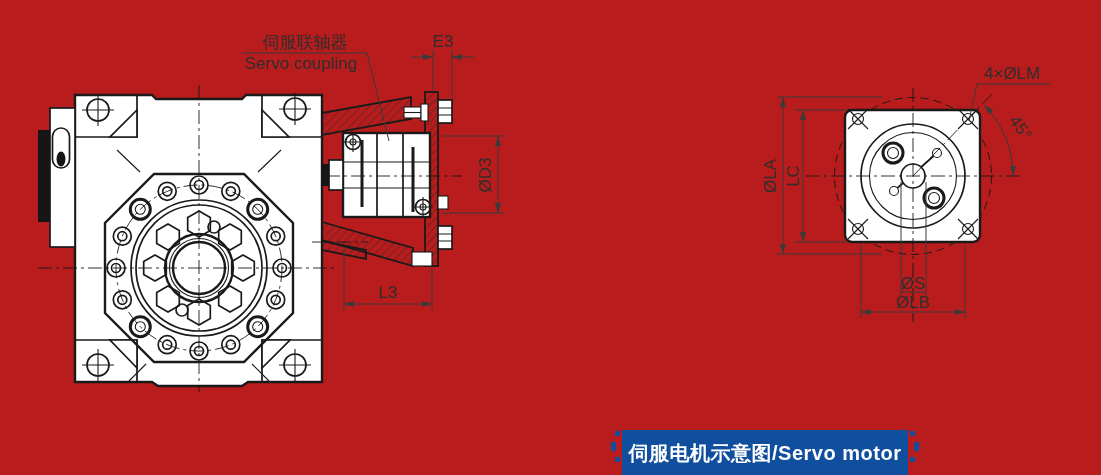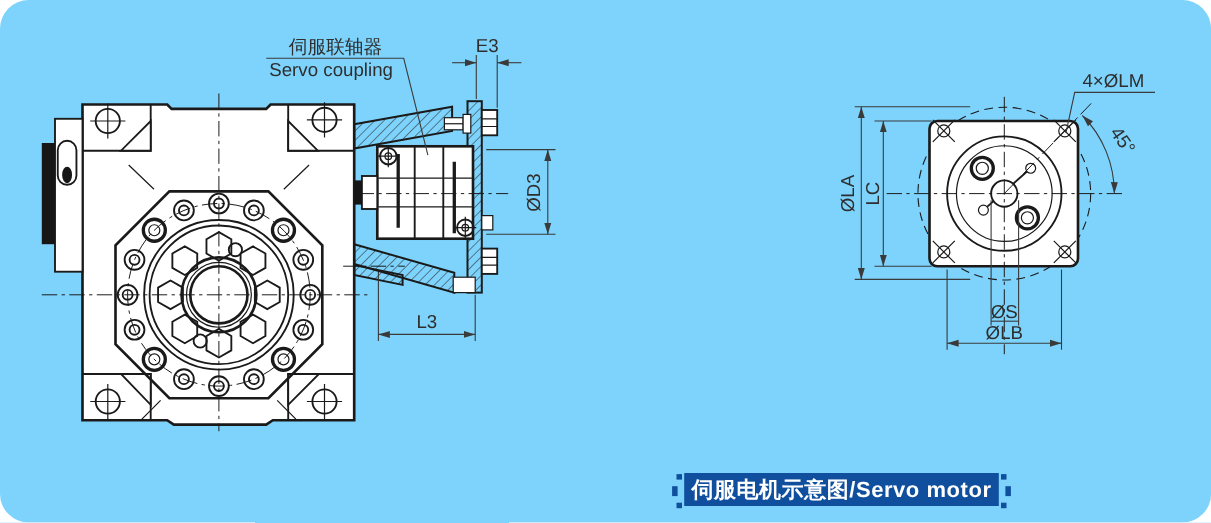--- a/index.html
+++ b/index.html
@@ -1,30 +1,30 @@
 <!DOCTYPE html>
 <html><head>
 <meta charset="utf-8">
 <style>
   html,body{margin:0;padding:0;background:#fff;}
-  #stage{position:relative;width:1101px;height:475px;background:#7dd3fc;overflow:hidden;
-         font-family:"Liberation Sans","DejaVu Sans",sans-serif;border-radius:26px;}
+  #stage{position:relative;width:1101px;height:475px;background:#b91c1c;overflow:hidden;
+         font-family:"Liberation Sans","DejaVu Sans",sans-serif;}
   svg{position:absolute;left:0;top:0;}
   svg text{font-family:"Liberation Sans","DejaVu Sans",sans-serif;fill:#2e2e2e;font-size:17px;}
   .ol{stroke:#1a1a1a;fill:none;stroke-width:2.4;}
   .ml{stroke:#1a1a1a;fill:none;stroke-width:1.7;}
   .tl{stroke:#1a1a1a;fill:none;stroke-width:1.1;}
   .thk{stroke:#1a1a1a;fill:none;stroke-width:3;}
   .cl{stroke:#1a1a1a;fill:none;stroke-width:0.9;stroke-dasharray:14 4 3 4;}
   .dsh{stroke:#1a1a1a;fill:none;stroke-width:1;stroke-dasharray:8 5;}
   .dim{stroke:#3a3a3a;fill:none;stroke-width:1;}
   .wf{fill:#ffffff;}
   .hf{fill:url(#hatch);stroke:#1a1a1a;stroke-width:1.8;}
   .blk{fill:#161616;stroke:none;}
-  #caption{position:absolute;left:622px;top:430px;width:286px;height:30px;
+  #caption{position:absolute;left:622px;top:430px;width:286px;height:46px;
            background:#0f4f9e;color:#ffffff;display:flex;align-items:center;justify-content:center;
            font-size:20px;font-weight:bold;letter-spacing:0.5px;}
   .tk{position:absolute;background:#0f4f9e;}
 </style>
 </head>
 <body>
 
 <div id="stage">
 <svg width="1101" height="475" viewBox="0 0 1101 475">
   <defs>

